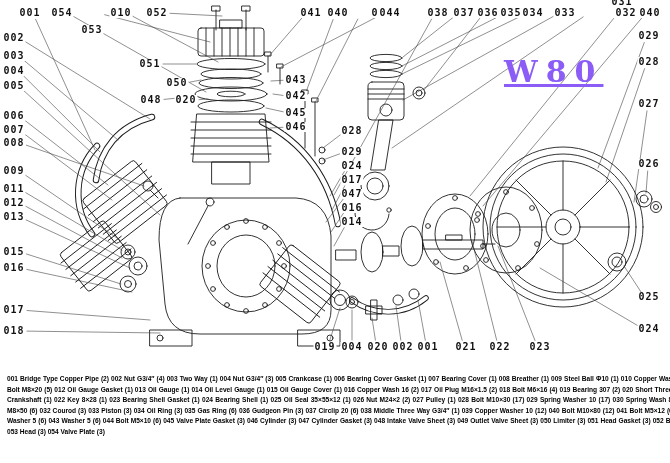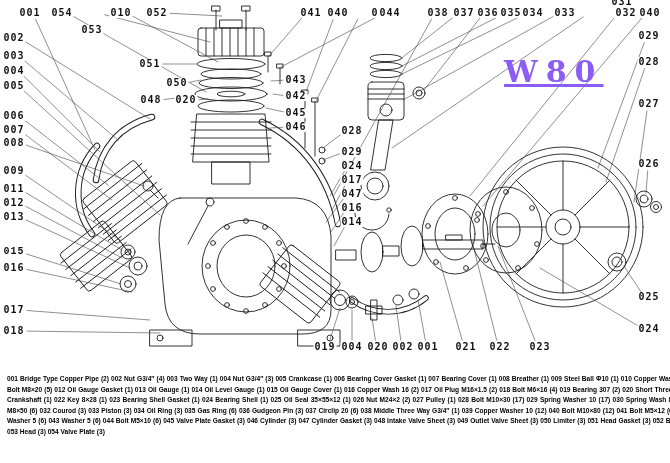--- a/index.html
+++ b/index.html
@@ -329,21 +329,21 @@
       <div class="callout" style="left: 14px; top: 56px;">003</div>
       <div class="callout" style="left: 14px; top: 71px;">004</div>
       <div class="callout" style="left: 14px; top: 86px;">005</div>
       <div class="callout" style="left: 14px; top: 116px;">006</div>
       <div class="callout" style="left: 14px; top: 130px;">007</div>
       <div class="callout" style="left: 14px; top: 143px;">008</div>
       <div class="callout" style="left: 14px; top: 171px;">009</div>
       <div class="callout" style="left: 14px; top: 189px;">011</div>
       <div class="callout" style="left: 14px; top: 203px;">012</div>
       <div class="callout" style="left: 14px; top: 217px;">013</div>
-      <div class="callout" style="left: 14px; top: 252px; font-family: Liberation Mono, monospace;">015</div>
+      <div class="callout" style="left: 14px; top: 252px;">015</div>
       <div class="callout" style="left: 14px; top: 268px;">016</div>
       <div class="callout" style="left: 14px; top: 310px;">017</div>
       <div class="callout" style="left: 14px; top: 331px;">018</div>
       <div class="callout" style="left: 150px; top: 64px;">051</div>
       <div class="callout" style="left: 177px; top: 83px;">050</div>
       <div class="callout" style="left: 151px; top: 100px;">048</div>
       <div class="callout" style="left: 186px; top: 100px;">020</div>
       <div class="callout" style="left: 296px; top: 80px;">043</div>
       <div class="callout" style="left: 296px; top: 96px;">042</div>
       <div class="callout" style="left: 296px; top: 113px;">045</div>

